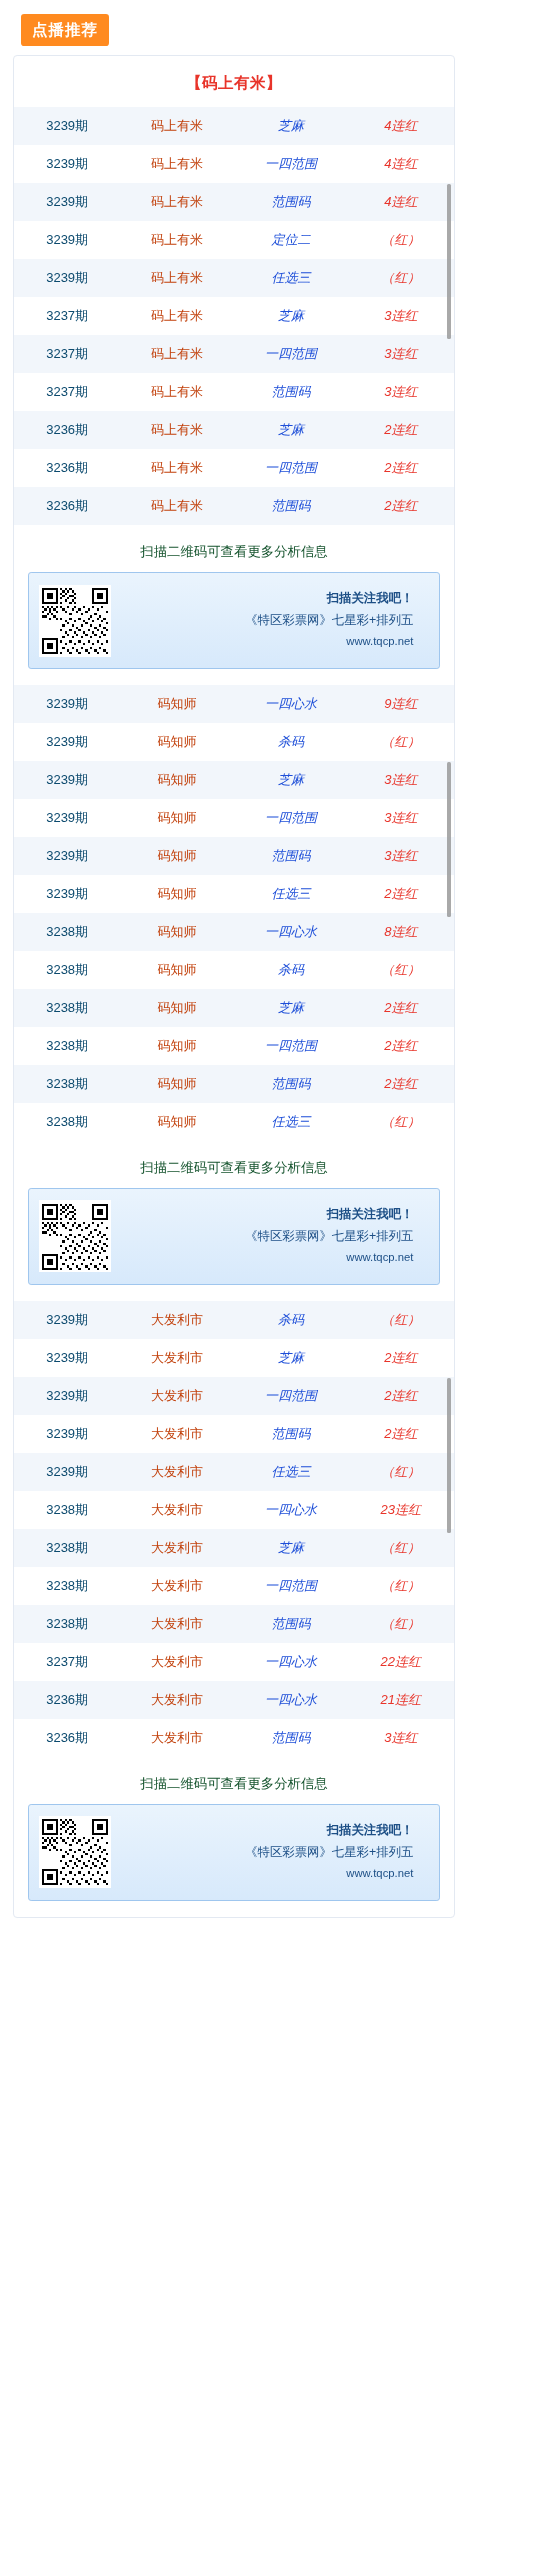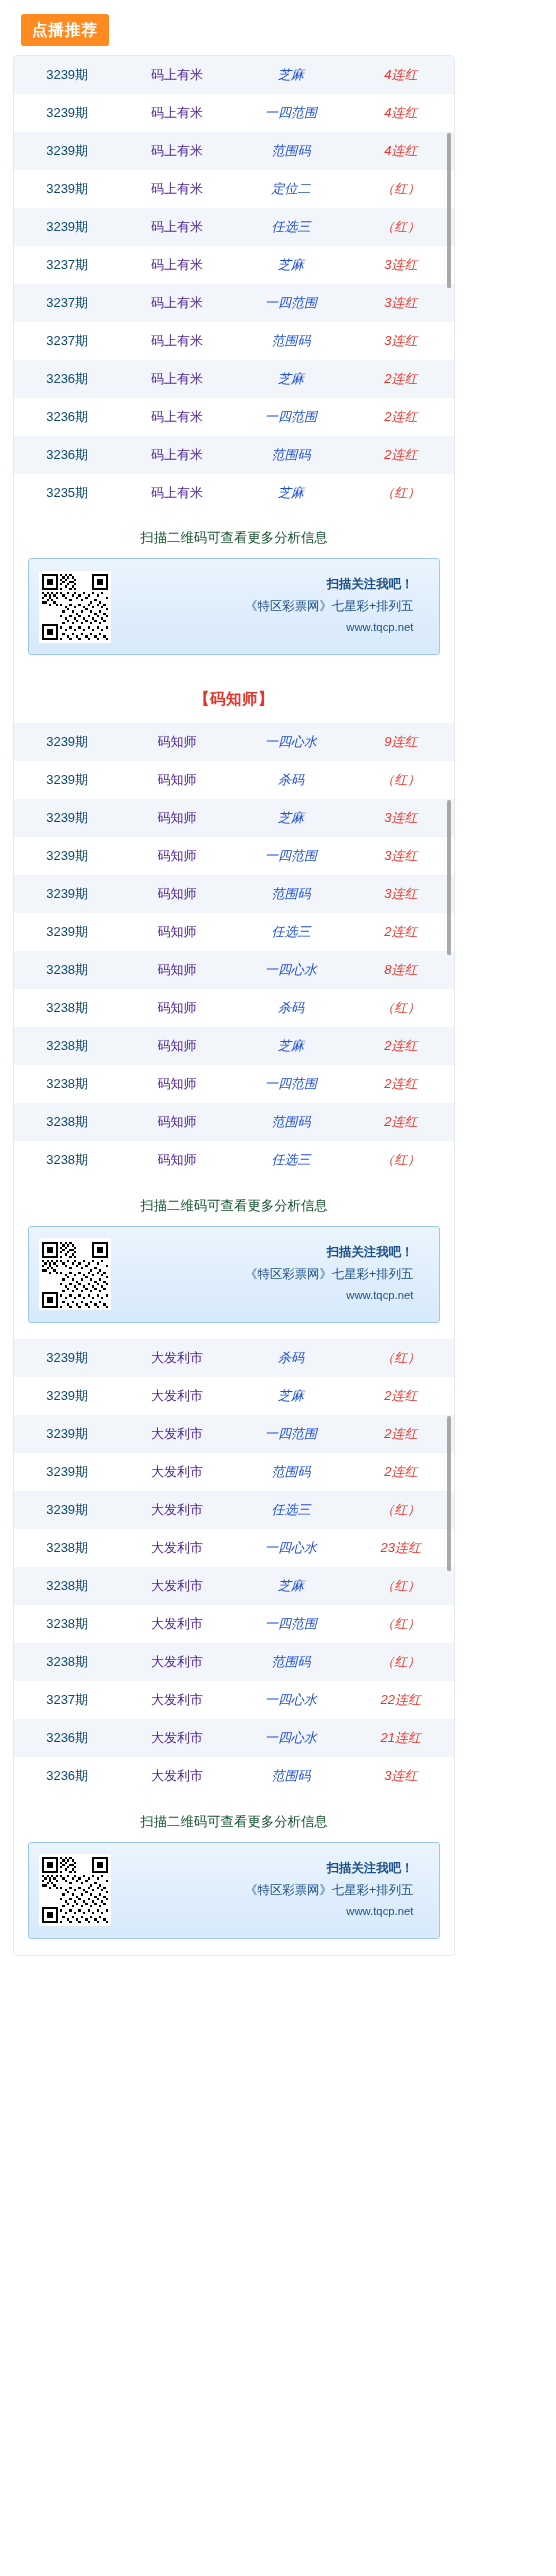--- a/index.html
+++ b/index.html
@@ -60,21 +60,21 @@
   table.rec-table td {
     height: 36px;
     font-size: 13px;
     text-align: center;
     vertical-align: middle;
     white-space: nowrap;
   }
   tr.row-odd td { background: #f2f6fb; }
   tr.row-even td { background: #ffffff; }
   .c-issue { color: #0c4a6e; width: 24%; }
-  .c-name  { color: #4c1d95; width: 26%; }
+  .c-name  { color: #c2410c; width: 26%; }
   .c-type  { color: #1d4ed8; width: 26%; font-style: italic; }
   .c-res   { width: 24%; color: #e8342a; }
   .res-red { color: #e8342a; font-style: italic; }
   
   .table-wrap {
     position: relative;
   }
   .scroll-track {
     position: absolute;
     right: 3.1px;
@@ -126,20 +126,21 @@
 
 <div class="page">
 
   <div class="top-tag-row">
     <span class="top-tag">点播推荐</span>
   </div>
 
   <div class="card">
 
     <div>
+      <div class="section-title">【码上有米】</div>
       <div class="table-wrap">
         <table class="rec-table">
           <tbody>
             <tr class="row-odd">
               <td class="c-issue">3239期</td>
               <td class="c-name">码上有米</td>
               <td class="c-type">芝麻</td>
               <td class="c-res res-red">4连红</td>
             </tr>
             <tr class="row-even">
@@ -194,26 +195,20 @@
               <td class="c-issue">3236期</td>
               <td class="c-name">码上有米</td>
               <td class="c-type">一四范围</td>
               <td class="c-res res-red">2连红</td>
             </tr>
             <tr class="row-odd">
               <td class="c-issue">3236期</td>
               <td class="c-name">码上有米</td>
               <td class="c-type">范围码</td>
               <td class="c-res res-red">2连红</td>
-            </tr>
-            <tr class="row-even">
-              <td class="c-issue">3235期</td>
-              <td class="c-name">码上有米</td>
-              <td class="c-type">芝麻</td>
-              <td class="c-res res-red">（红）</td>
             </tr>
           </tbody>
         </table>
         <div class="scroll-track"></div>
       </div>
 
       <div class="qr-notice">扫描二维码可查看更多分析信息</div>
       <div class="qr-box">
         <div class="qr-img">
           <svg viewBox="0 0 29 29" width="66" height="66" shape-rendering="crispEdges">
@@ -366,21 +361,20 @@
         </div>
         <div class="qr-text">
           <div class="l1">扫描关注我吧！</div>
           <div class="l2">《特区彩票网》七星彩+排列五</div>
           <div class="l3">www.tqcp.net</div>
         </div>
       </div>
     </div>
 
     <div>
-      <div class="section-title">【码知师】</div>
       <div class="table-wrap">
         <table class="rec-table">
           <tbody>
             <tr class="row-odd">
               <td class="c-issue">3239期</td>
               <td class="c-name">码知师</td>
               <td class="c-type">一四心水</td>
               <td class="c-res res-red">9连红</td>
             </tr>
             <tr class="row-even">

